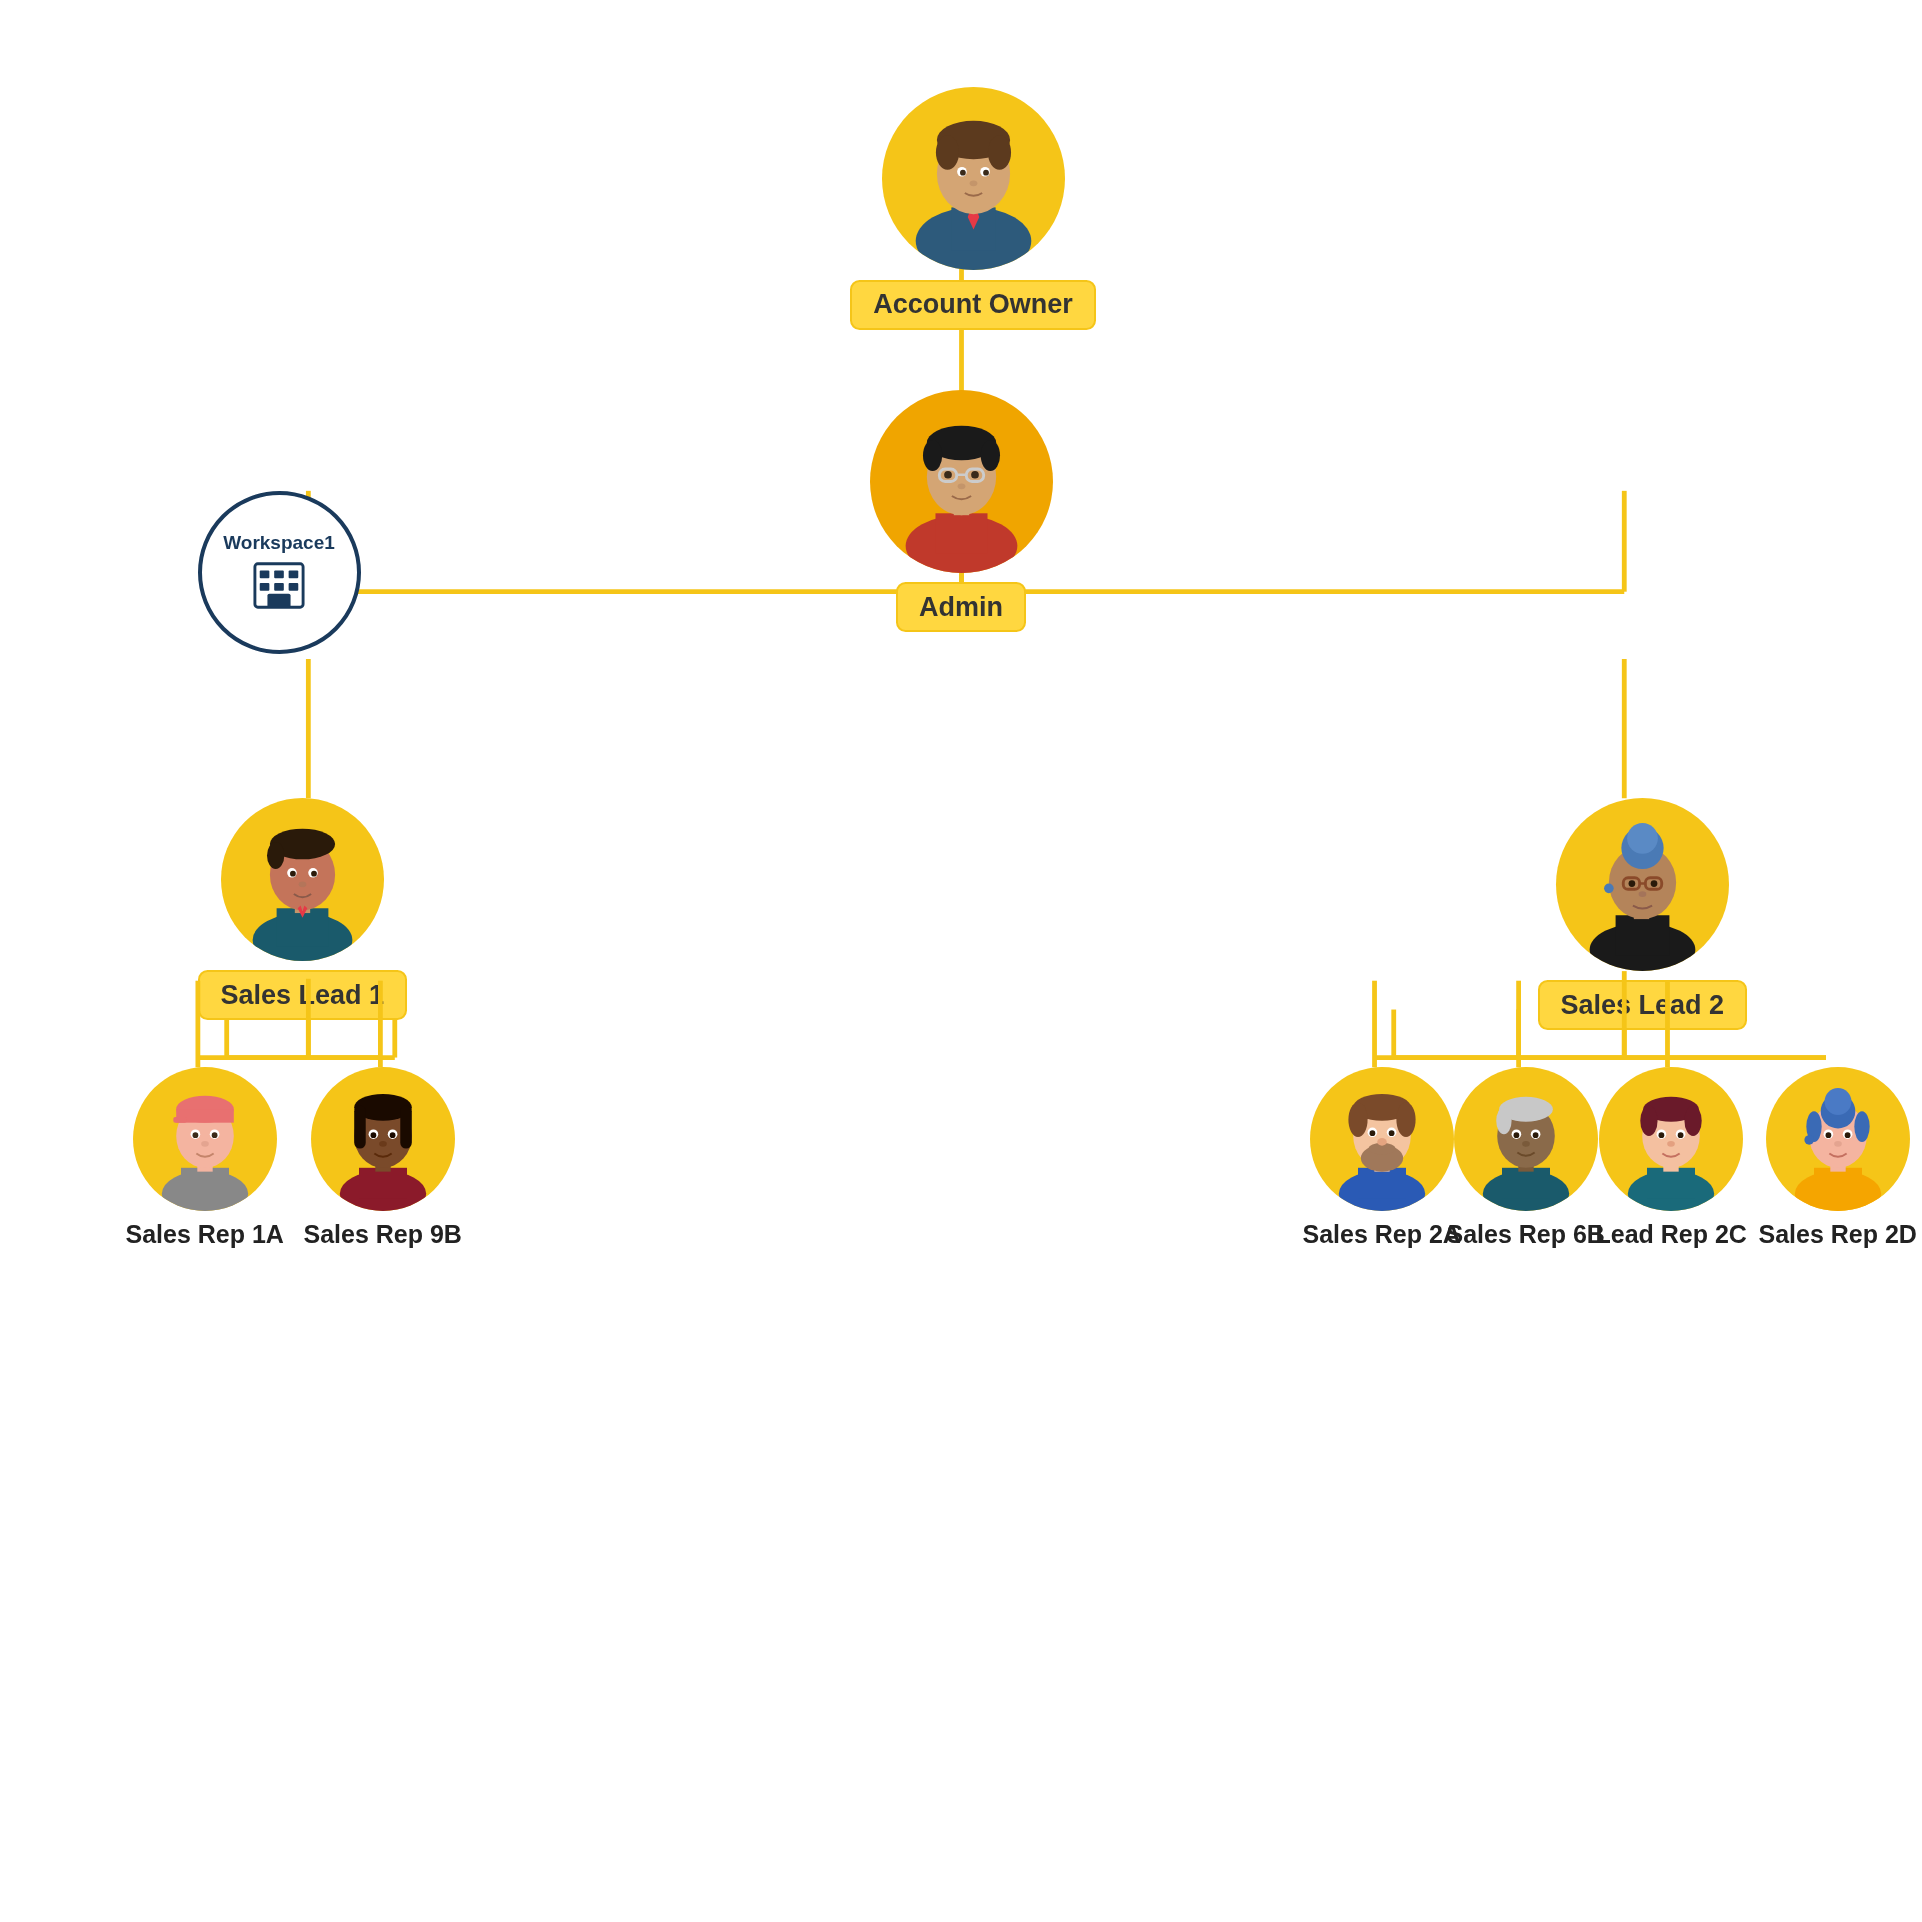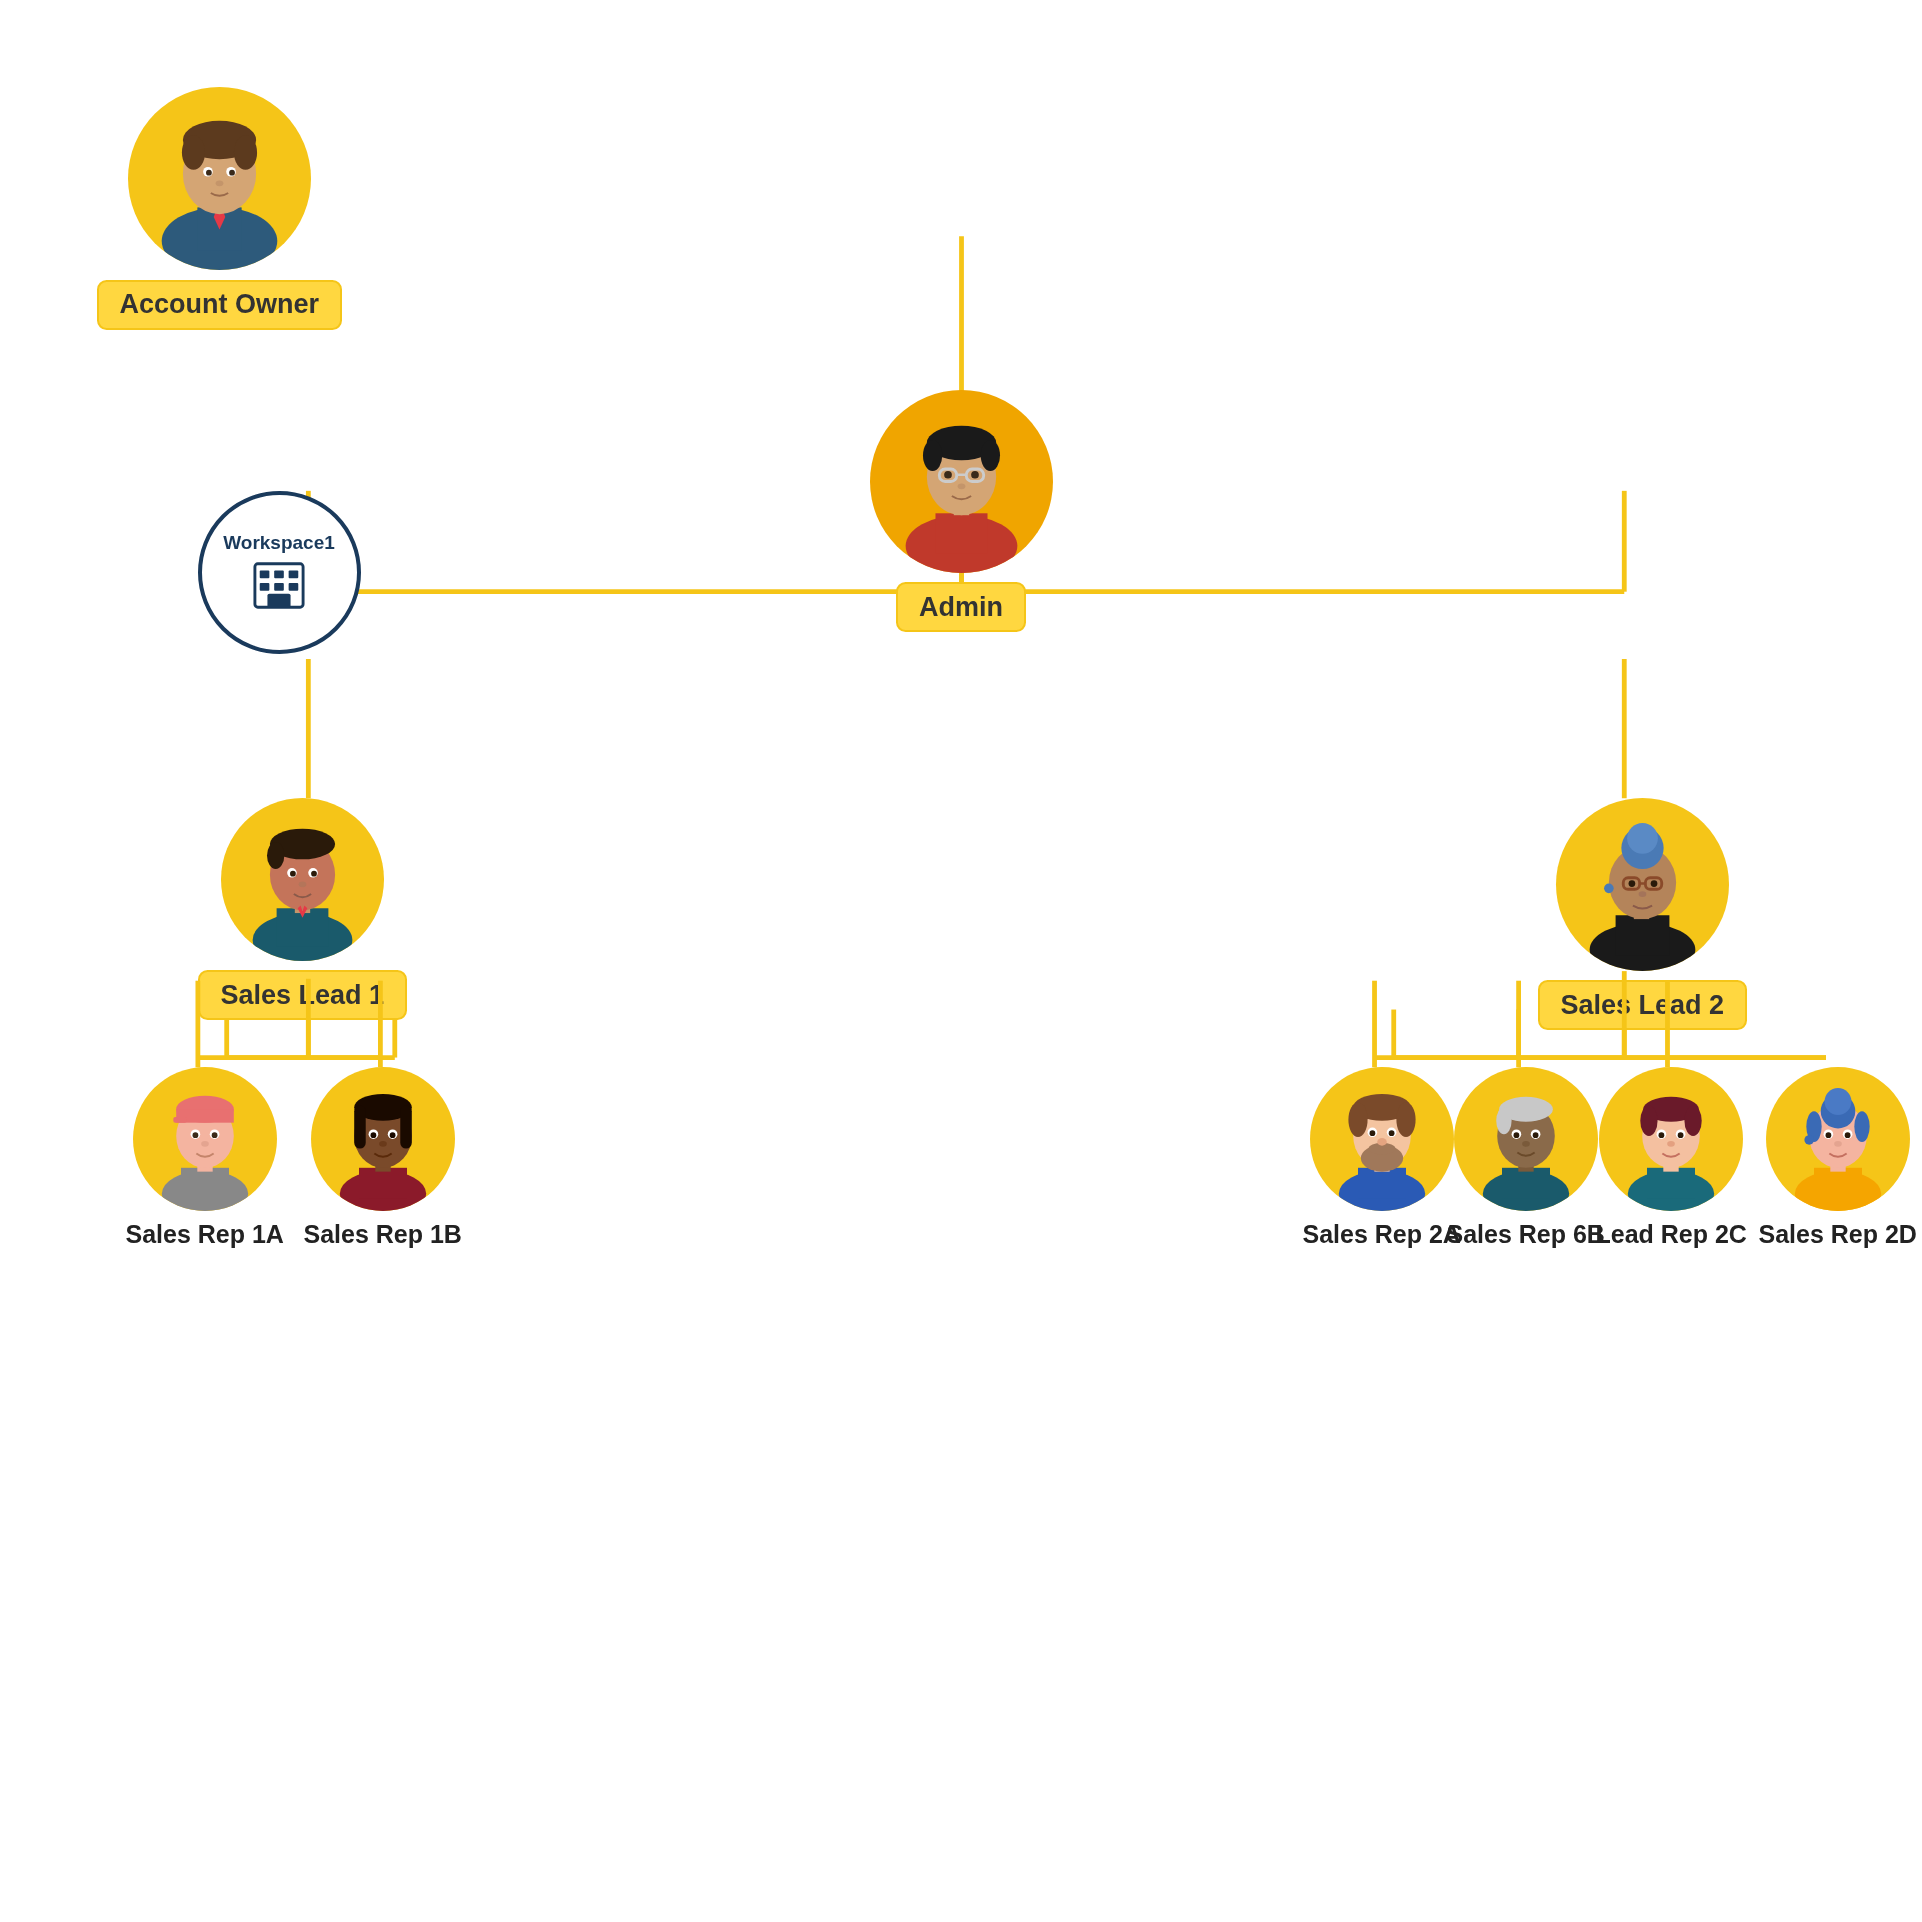--- a/index.html
+++ b/index.html
@@ -123,21 +123,21 @@
     <line x1="310" y1="1000" x2="310" y2="1050" stroke="#F5C518" stroke-width="5"></line>
     <line x1="220" y1="970" x2="220" y2="1050" stroke="#F5C518" stroke-width="5"></line>
 
     <line x1="1350" y1="1050" x2="1830" y2="1050" stroke="#F5C518" stroke-width="5"></line>
     <line x1="1350" y1="1000" x2="1350" y2="1050" stroke="#F5C518" stroke-width="5"></line>
     <line x1="1590" y1="1000" x2="1590" y2="1050" stroke="#F5C518" stroke-width="5"></line>
     <line x1="1830" y1="1000" x2="1830" y2="1050" stroke="#F5C518" stroke-width="5"></line>
     <line x1="1480" y1="1000" x2="1480" y2="1050" stroke="#F5C518" stroke-width="5"></line>
   </svg>
 
-  <div class="level level-0" style="position:absolute;top:9.6px;left:0;width:100%;display:flex;justify-content:flex-start;">
+  <div class="level level-0" style="position:absolute;top:9.6px;left:12px;width:100%;display:flex;justify-content:center;">
     <div class="node">
       <div class="avatar-circle yellow" style="width:183px;height:183px;">
 
         <svg width="183" height="183" viewBox="0 0 190 190">
 
           <ellipse cx="95" cy="160" rx="60" ry="35" fill="#2d5a7b"></ellipse>
           <rect x="72" y="125" width="46" height="45" fill="#2d5a7b"></rect>
 
           <polygon points="95,118 89,135 95,148 101,135" fill="#e63946"></polygon>
 
@@ -328,21 +328,21 @@
           <ellipse cx="65" cy="70" rx="5" ry="5" fill="#fff"></ellipse>
           <ellipse cx="85" cy="70" rx="5" ry="5" fill="#fff"></ellipse>
           <circle cx="65" cy="71" r="3" fill="#1a0a00"></circle>
           <circle cx="85" cy="71" r="3" fill="#1a0a00"></circle>
 
           <ellipse cx="75" cy="80" rx="4" ry="3" fill="#6a3a1a"></ellipse>
 
           <path d="M66,90 Q75,97 84,90" stroke="#5a2a0a" stroke-width="2" fill="none"></path>
         </svg>
       </div>
-      <div class="label-small">Sales Rep 1B</div>
+      <div class="label-small">Sales Rep 9B</div>
     </div>
   </div>
 
   <div style="position:absolute;top:1018px;left:1206px;">
     <div class="node">
       <div class="avatar-circle yellow" style="width:144px;height:144px;">
         <svg width="144" height="144" viewBox="0 0 150 150">
 
           <ellipse cx="75" cy="132" rx="45" ry="24" fill="#2a5ab5"></ellipse>
           <rect x="50" y="105" width="50" height="32" fill="#2a5ab5"></rect>

